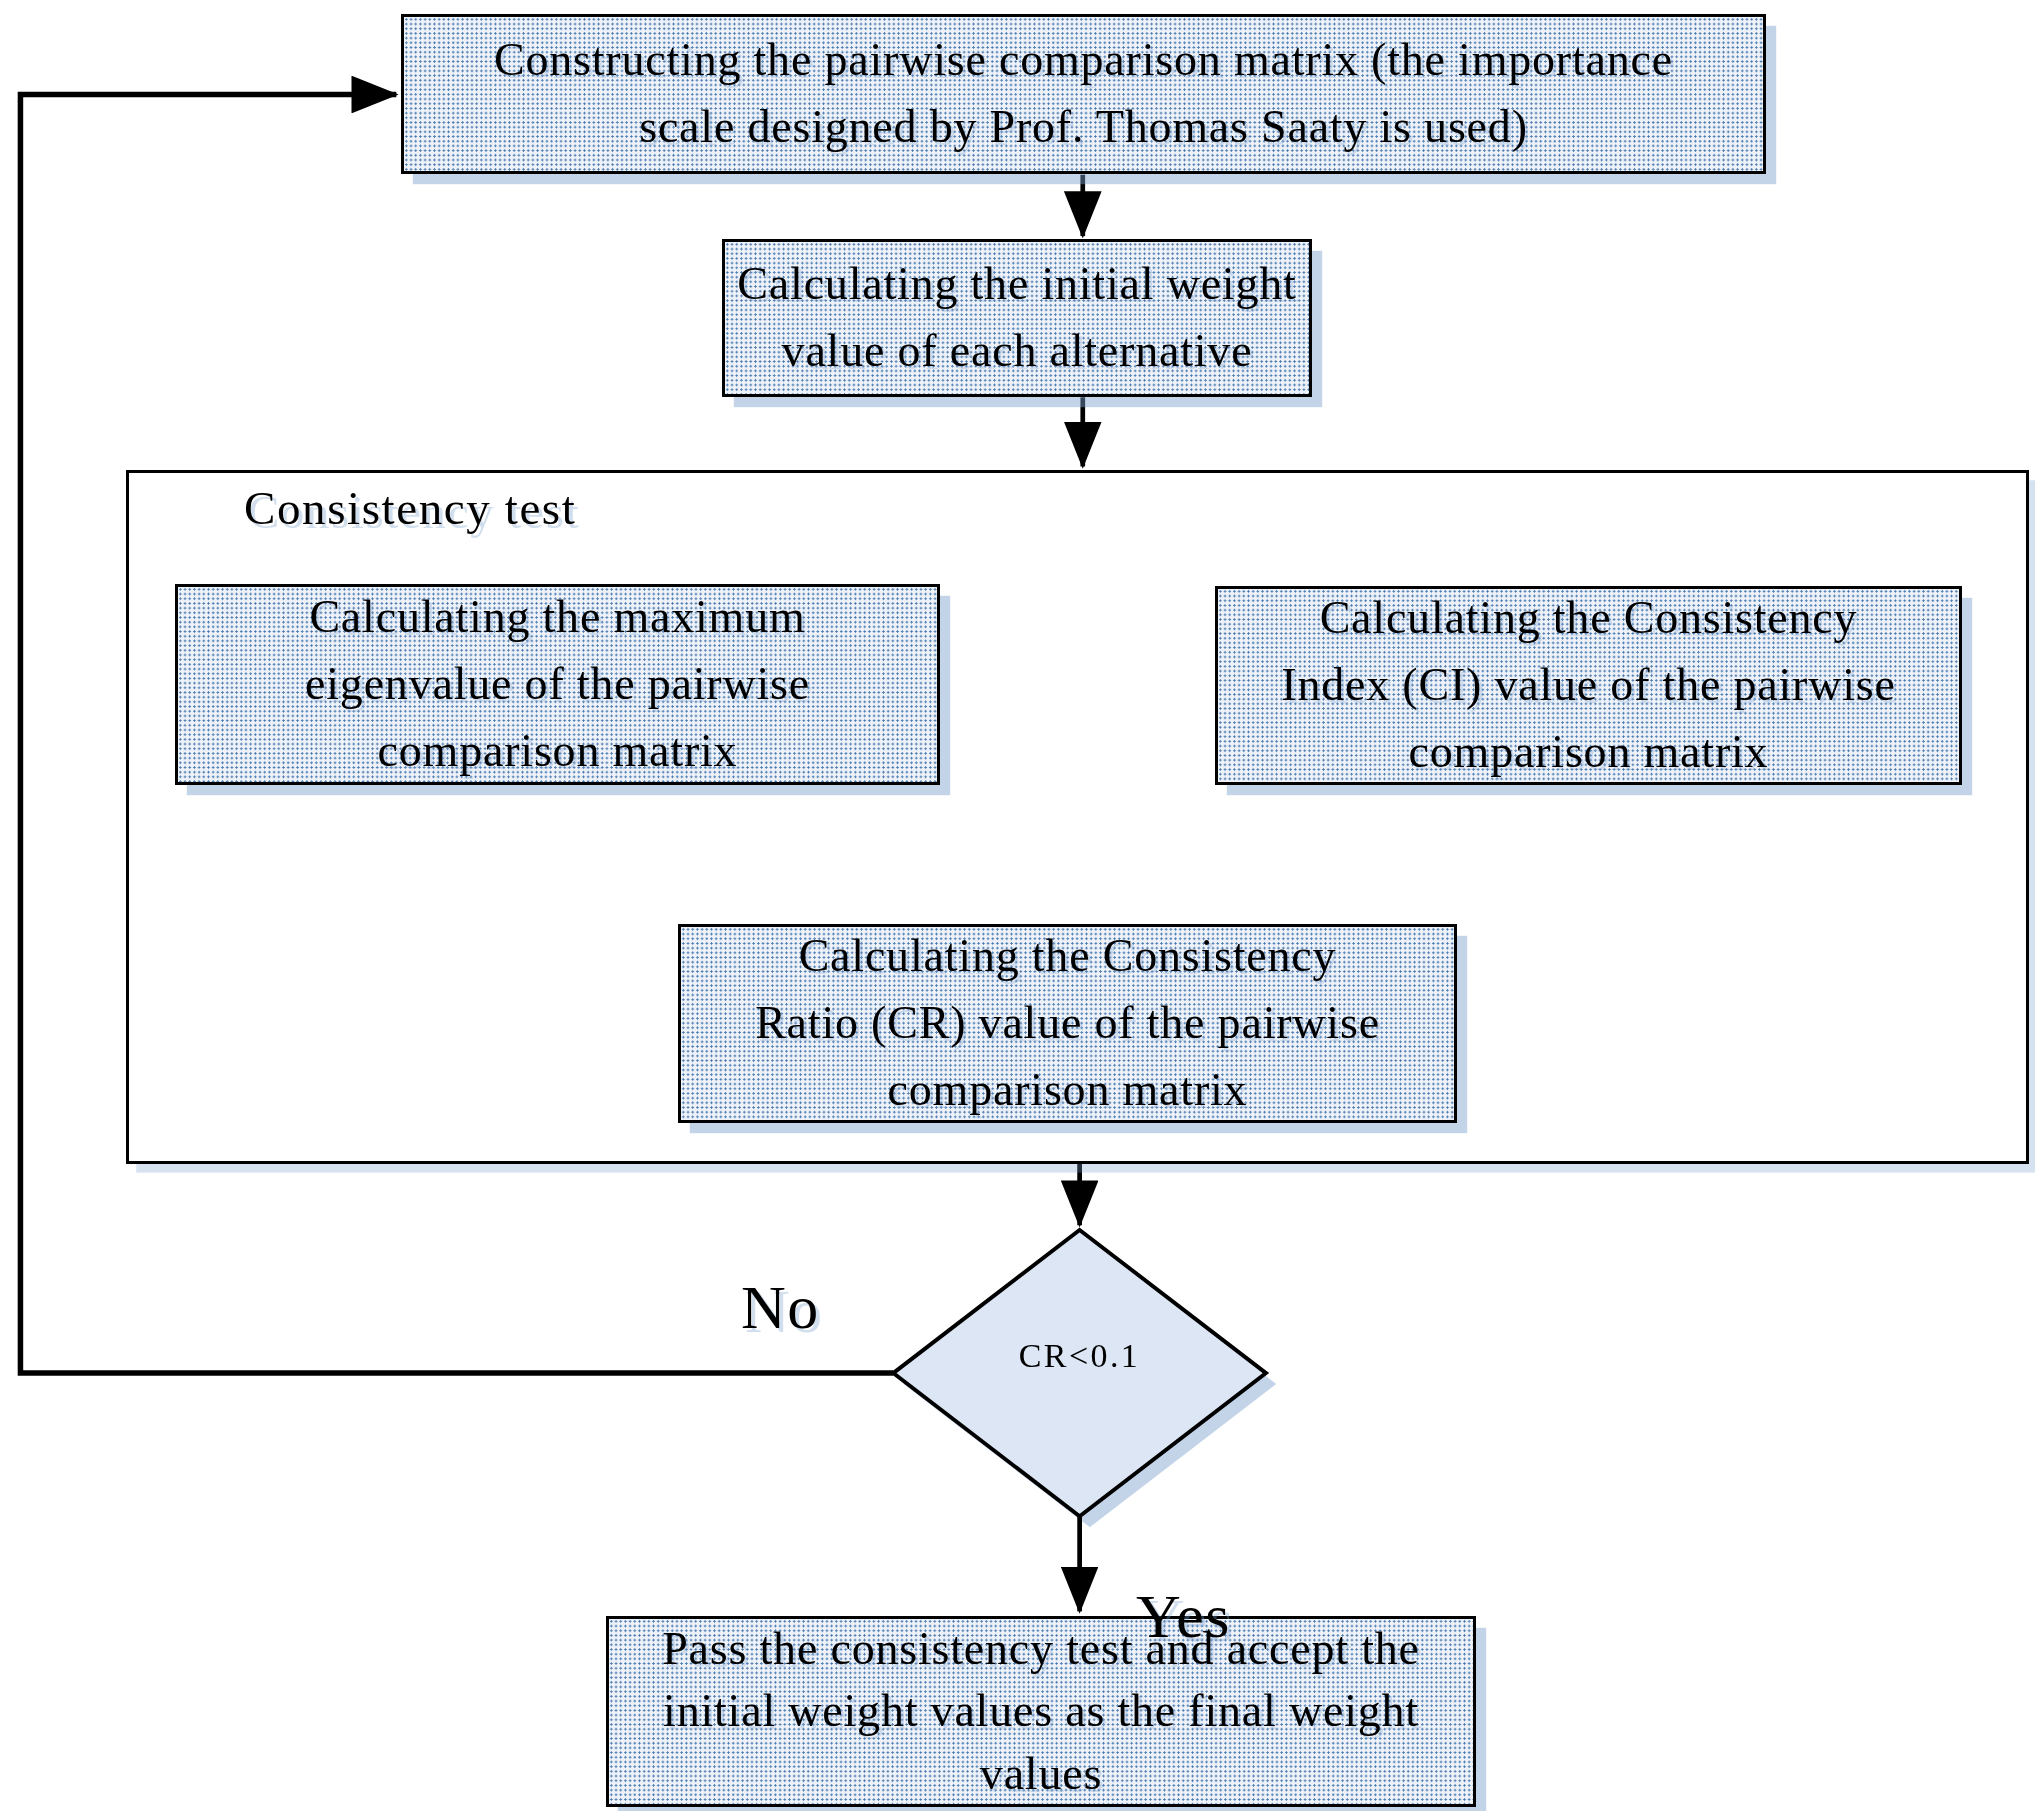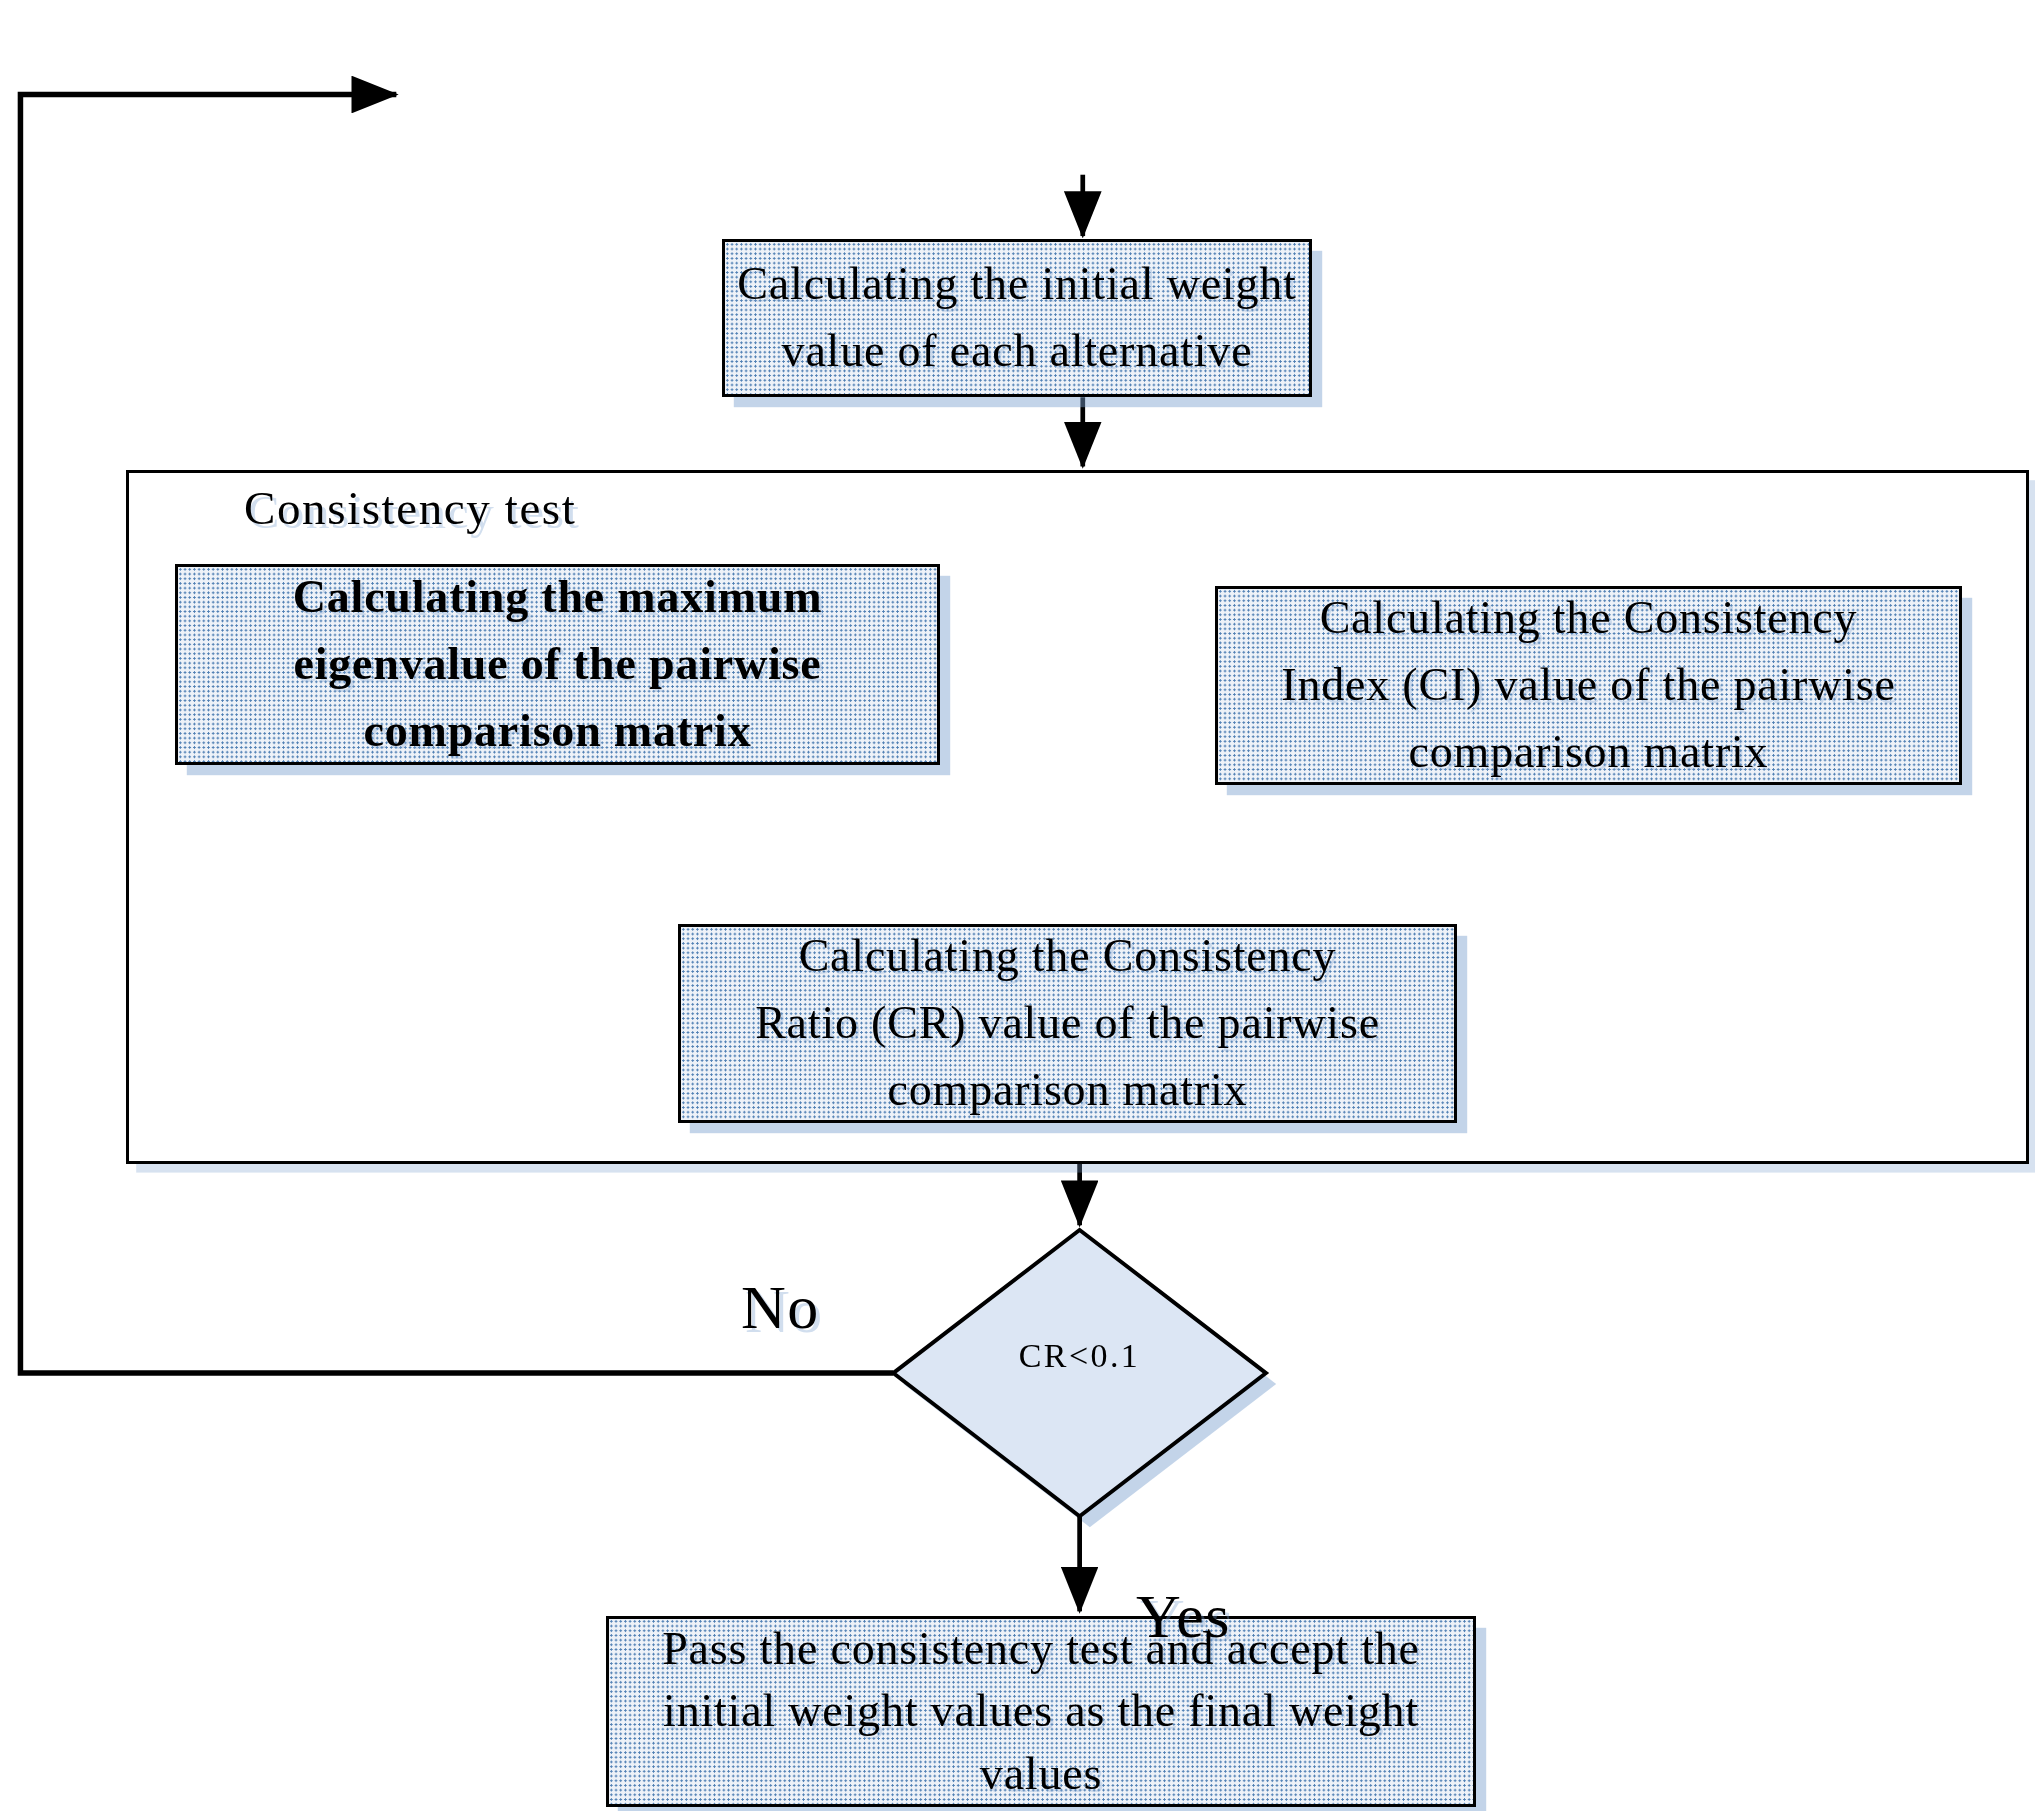--- a/index.html
+++ b/index.html
@@ -109,25 +109,27 @@
 
     <polygon points="1386,1578 1623,1760 1386,1942 1149,1760" fill="rgba(122,160,206,0.45)"></polygon>
     <polygon points="1373,1564 1610,1746 1373,1928 1136,1746" fill="#dce6f4" stroke="#000000" stroke-width="5"></polygon>
 
     <line x1="1373" y1="1928" x2="1373" y2="2049" stroke="#000000" stroke-width="6" marker-end="url(#ah)"></line>
   </svg>
 
   <div class="group-frame" style="left:126px; top:470px; width:1903px; height:694px;"></div>
   <div class="group-label" style="left:212px; top:481px;">Consistency test</div>
 
+  <div class="pbox" style="left:401px; top:14px; width:1365px; height:160px;">Constructing the pairwise comparison matrix (the importance
+scale designed by Prof. Thomas Saaty is used)</div>
 
   <div class="pbox" style="left:722px; top:239px; width:590px; height:158px;">Calculating the initial weight
 value of each alternative</div>
 
-  <div class="pbox" style="left:175px; top:564px; width:765px; height:201px;font-weight:bold;">Calculating the maximum
+  <div class="pbox" style="left:175px; top:584px; width:765px; height:201px;">Calculating the maximum
 eigenvalue of the pairwise
 comparison matrix</div>
 
   <div class="pbox" style="left:1215px; top:586px; width:747px; height:199px;">Calculating the Consistency
 Index (CI) value of the pairwise
 comparison matrix</div>
 
   <div class="pbox" style="left:678px; top:924px; width:779px; height:199px;">Calculating the Consistency
 Ratio (CR) value of the pairwise
 comparison matrix</div>

